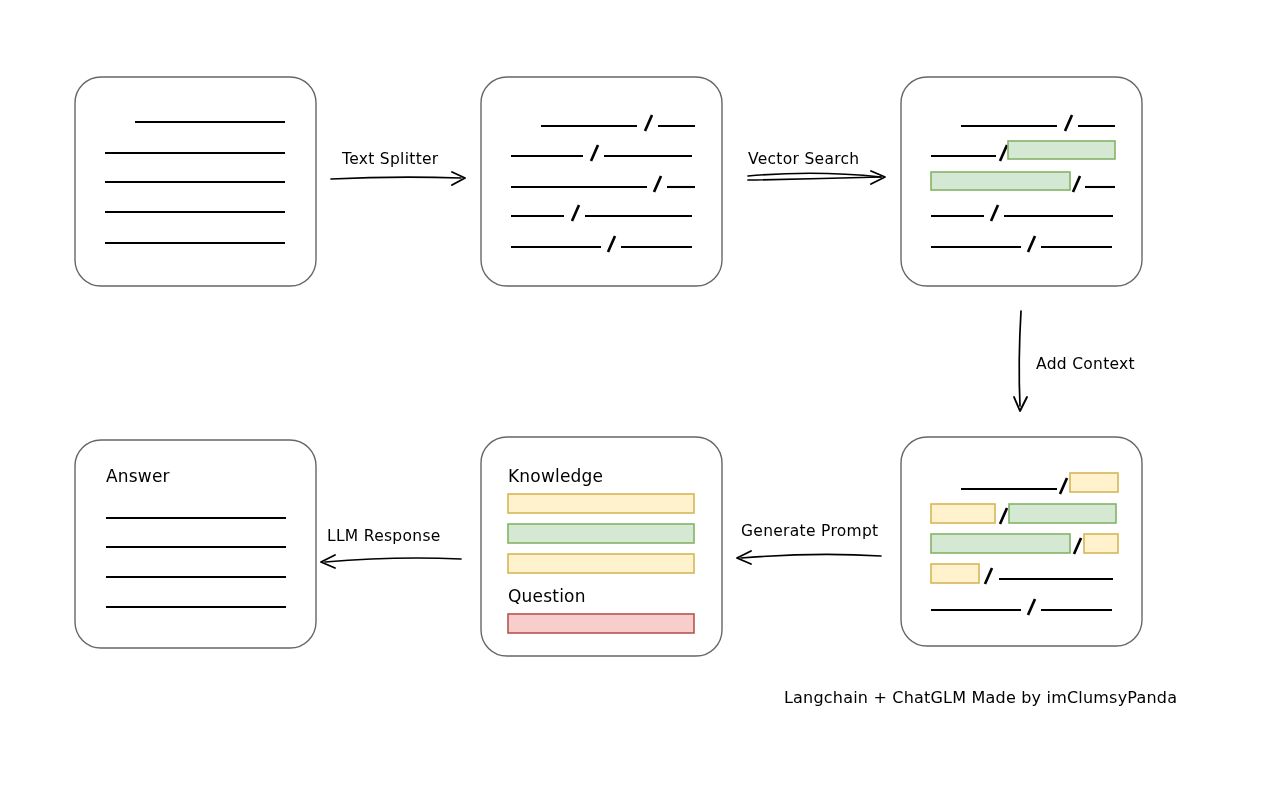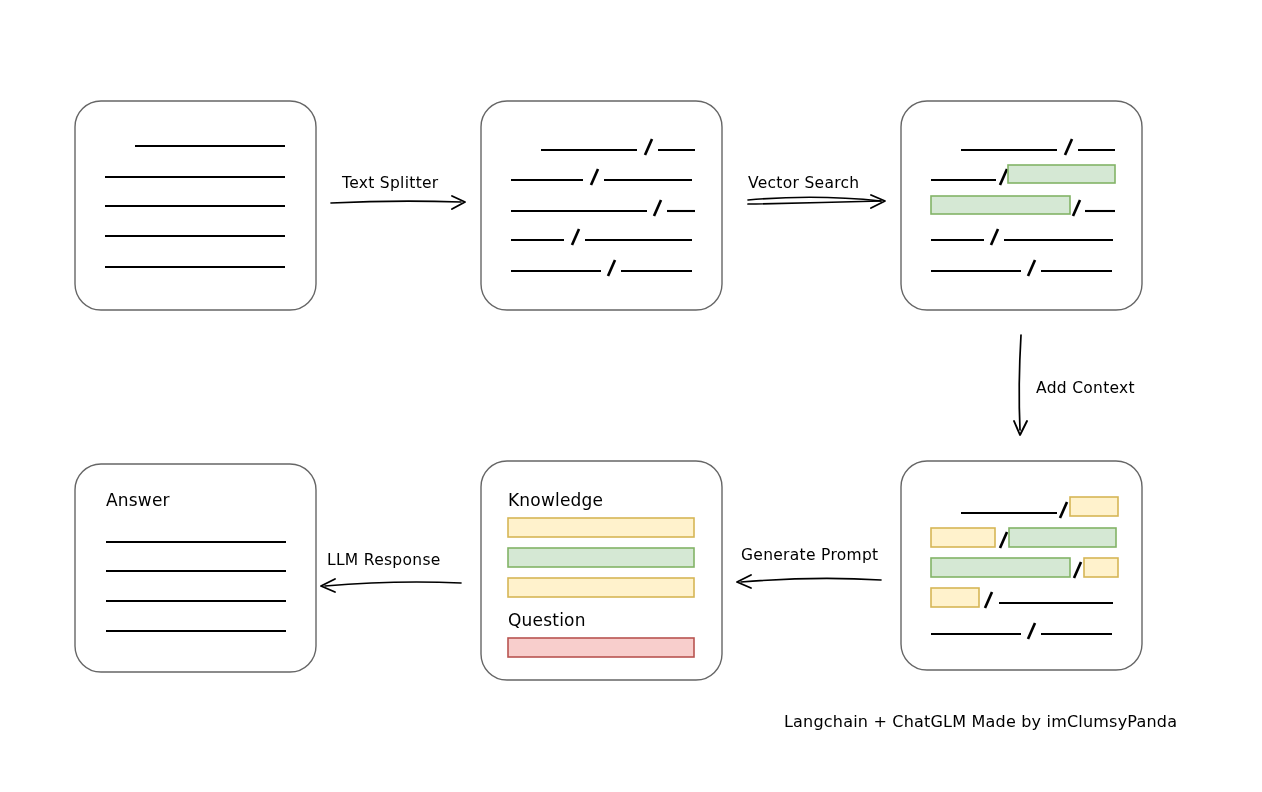--- a/index.html
+++ b/index.html
@@ -11,21 +11,20 @@
     width: 1262px;
     height: 792px;
     position: relative;
     overflow: hidden;
     font-family: "DejaVu Sans", "Liberation Sans", sans-serif;
     color: #000000;
   }
   #diagram-root {
     position: absolute;
     inset: 0;
-    margin-top: 24px;
   }
   svg.diagram-svg {
     position: absolute;
     top: 0;
     left: 0;
     width: 1262px;
     height: 792px;
   }
   .box-outline {
     fill: #ffffff;

